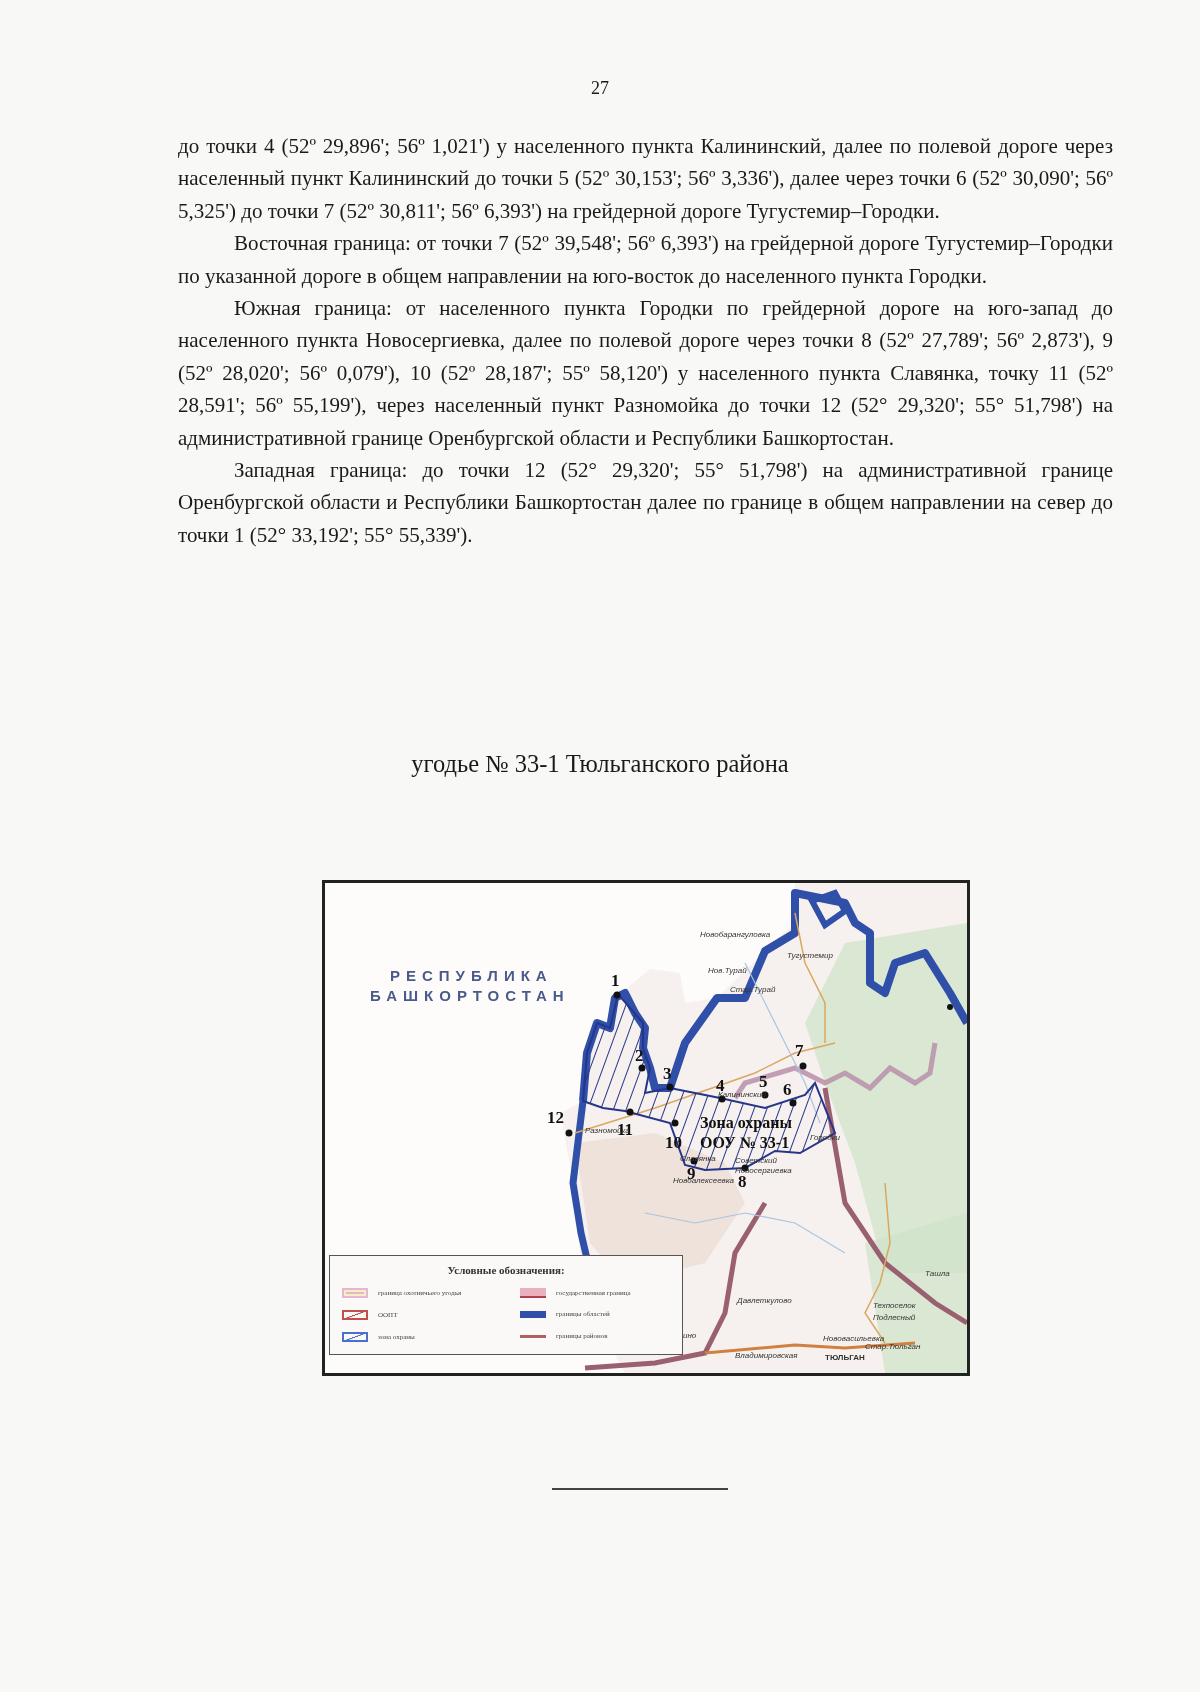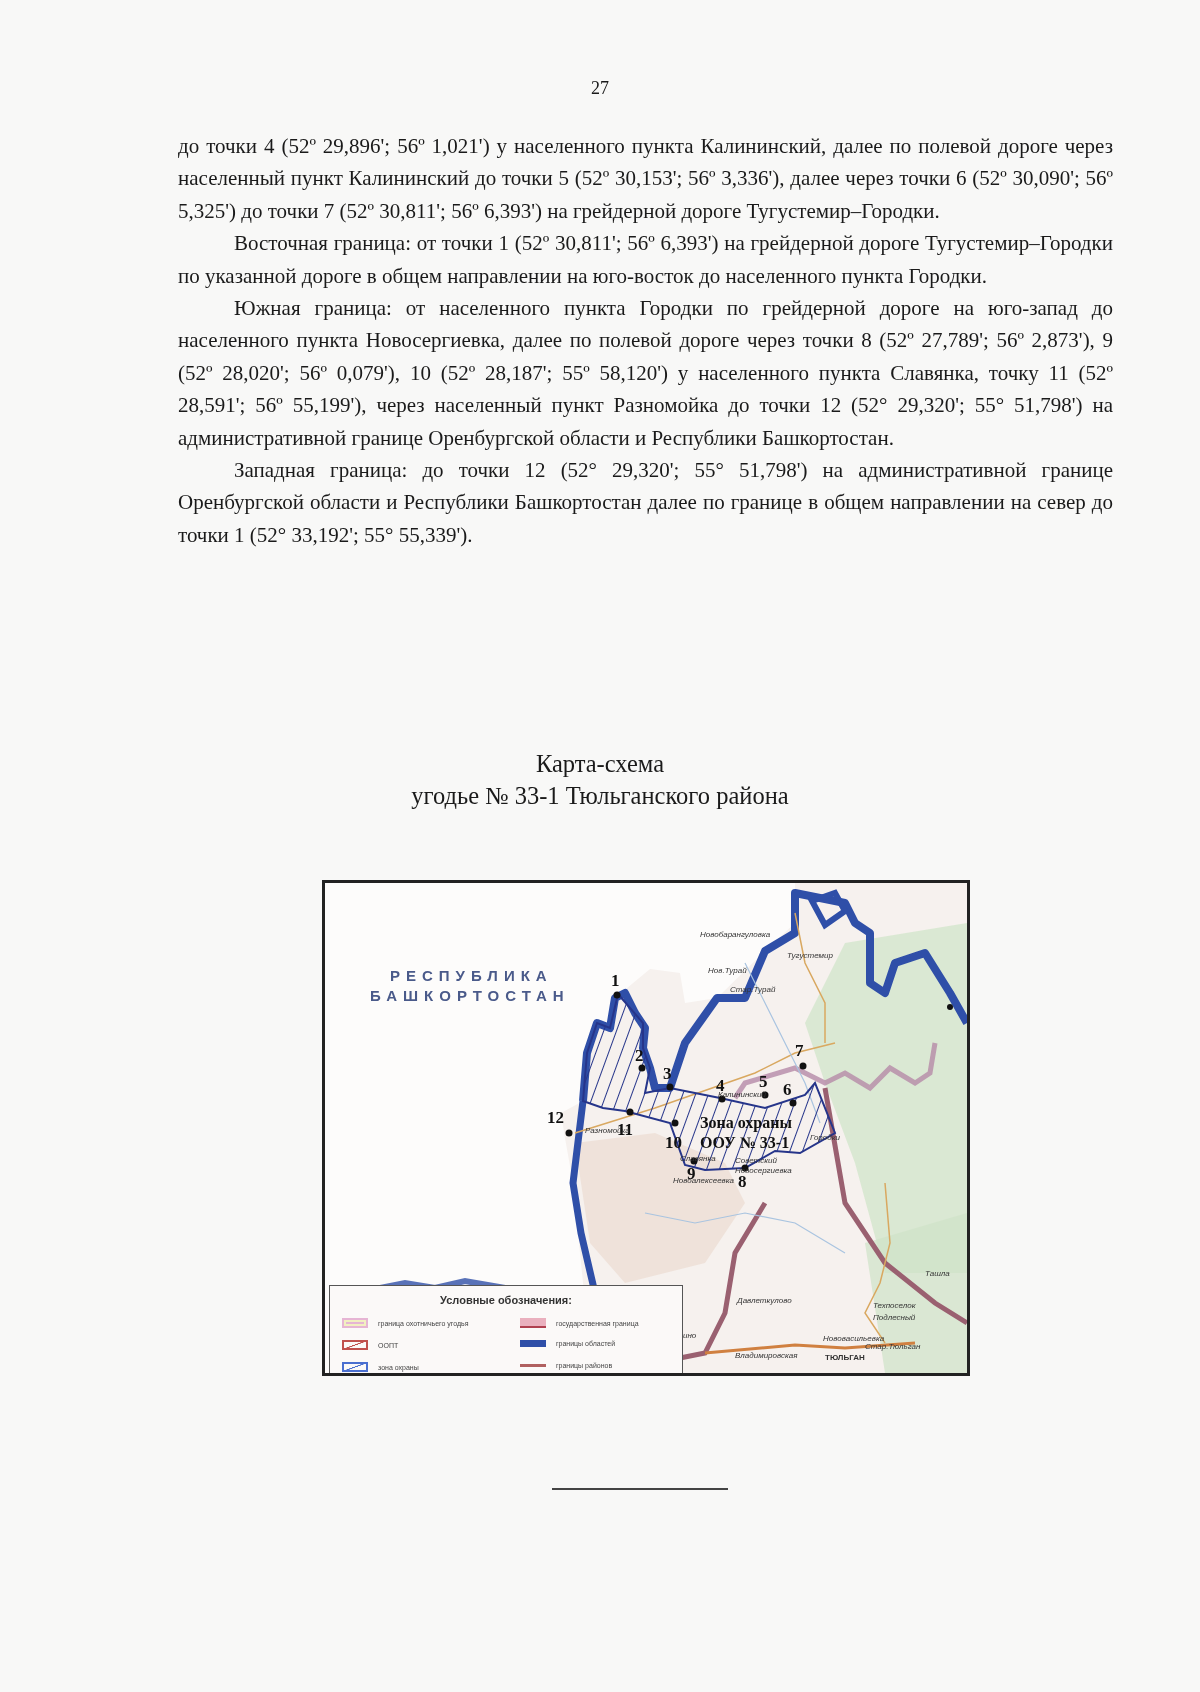--- a/index.html
+++ b/index.html
@@ -5,42 +5,41 @@
   html, body { margin:0; padding:0; }
   body { width:1200px; height:1692px; background:#fafafa; position:relative; overflow:hidden; font-family:"Liberation Serif", serif; color:#1a1a1a; }
   .page { position:absolute; left:0; top:0; width:1200px; height:1692px; background:#f8f8f7;padding-left:24px; }
   .pagenum { position:absolute; top:78px; left:0; width:1200px; text-align:center; font-size:18px; }
   .body-text { position:absolute; left:178px; top:130px; width:935px; font-size:21px; line-height:32.4px; text-align:justify; }
   .body-text p { margin:0; }
   .body-text p.indent { text-indent:56px; }
   .caption { position:absolute; left:150px; width:900px; text-align:center; font-size:24.5px; line-height:32px; top:748px; }
   .map-frame { position:absolute; left:322px; top:880px; width:642px; height:490px; border:3px solid #222; background:#fdfcfb; overflow:hidden; }
   .map-svg { position:absolute; left:0; top:0; }
-  .legend { position:absolute; left:4px; top:402px; width:352px; height:98px; border:1.5px solid #555; background:#fbf9f8; font-family:Liberation Sans, sans-serif; }
+  .legend { position:absolute; left:4px; top:372px; width:352px; height:98px; border:1.5px solid #555; background:#fbf9f8; font-family:Liberation Serif, serif; }
   .legend-title { position:absolute; top:8px; width:100%; text-align:center; font-size:11px; font-weight:bold; color:#333; }
   .leg-item { position:absolute; display:flex; align-items:center; font-size:7px; color:#444; }
   .sw { width:26px; height:10px; margin-right:10px; box-sizing:border-box; }
   .rule { position:absolute; left:552px; top:1488px; width:176px; height:2px; background:#444; }
 </style>
 </head>
 <body>
 
 <div class="page">
 
   <div class="pagenum">27</div>
 
   <div class="body-text">
     <p>до точки 4 (52º 29,896'; 56º 1,021') у населенного пункта Калининский, далее по полевой дороге через населенный пункт Калининский до точки 5 (52º 30,153'; 56º 3,336'), далее через точки 6 (52º 30,090'; 56º 5,325') до точки  7 (52º 30,811'; 56º 6,393') на грейдерной дороге Тугустемир–Городки.</p>
-    <p class="indent">Восточная граница: от точки 1 (52º 30,811'; 56º 6,393') на грейдерной дороге Тугустемир–Городки по указанной дороге в общем направлении на юго-восток до населенного пункта Городки.</p>
+    <p class="indent">Восточная граница: от точки 7 (52º 39,548'; 56º 6,393') на грейдерной дороге Тугустемир–Городки по указанной дороге в общем направлении на юго-восток до населенного пункта Городки.</p>
     <p class="indent">Южная граница: от населенного пункта Городки по грейдерной дороге на юго-запад до населенного пункта Новосергиевка, далее по полевой дороге через точки 8 (52º 27,789'; 56º 2,873'), 9 (52º 28,020'; 56º 0,079'), 10 (52º 28,187'; 55º 58,120') у населенного пункта Славянка, точку 11 (52º 28,591'; 56º 55,199'), через населенный пункт Разномойка до точки 12 (52° 29,320'; 55° 51,798') на административной границе Оренбургской области и Республики Башкортостан.</p>
     <p class="indent">Западная граница: до точки 12 (52° 29,320'; 55° 51,798') на административной границе Оренбургской области и Республики Башкортостан далее по границе в общем направлении на север до точки 1 (52° 33,192'; 55° 55,339').</p>
   </div>
 
   <div class="caption">
-    <div>Карта-схема</div>
     <div>угодье № 33-1 Тюльганского района</div>
   </div>
 
   <div class="map-frame">
     <svg class="map-svg" width="642" height="490" viewBox="0 0 642 490">
       <defs>
         <pattern id="hatch" patternUnits="userSpaceOnUse" width="12" height="12" patternTransform="rotate(20)">
           <line x1="0" y1="0" x2="0" y2="12" stroke="#26358a" stroke-width="2"></line>
         </pattern>
       </defs>

